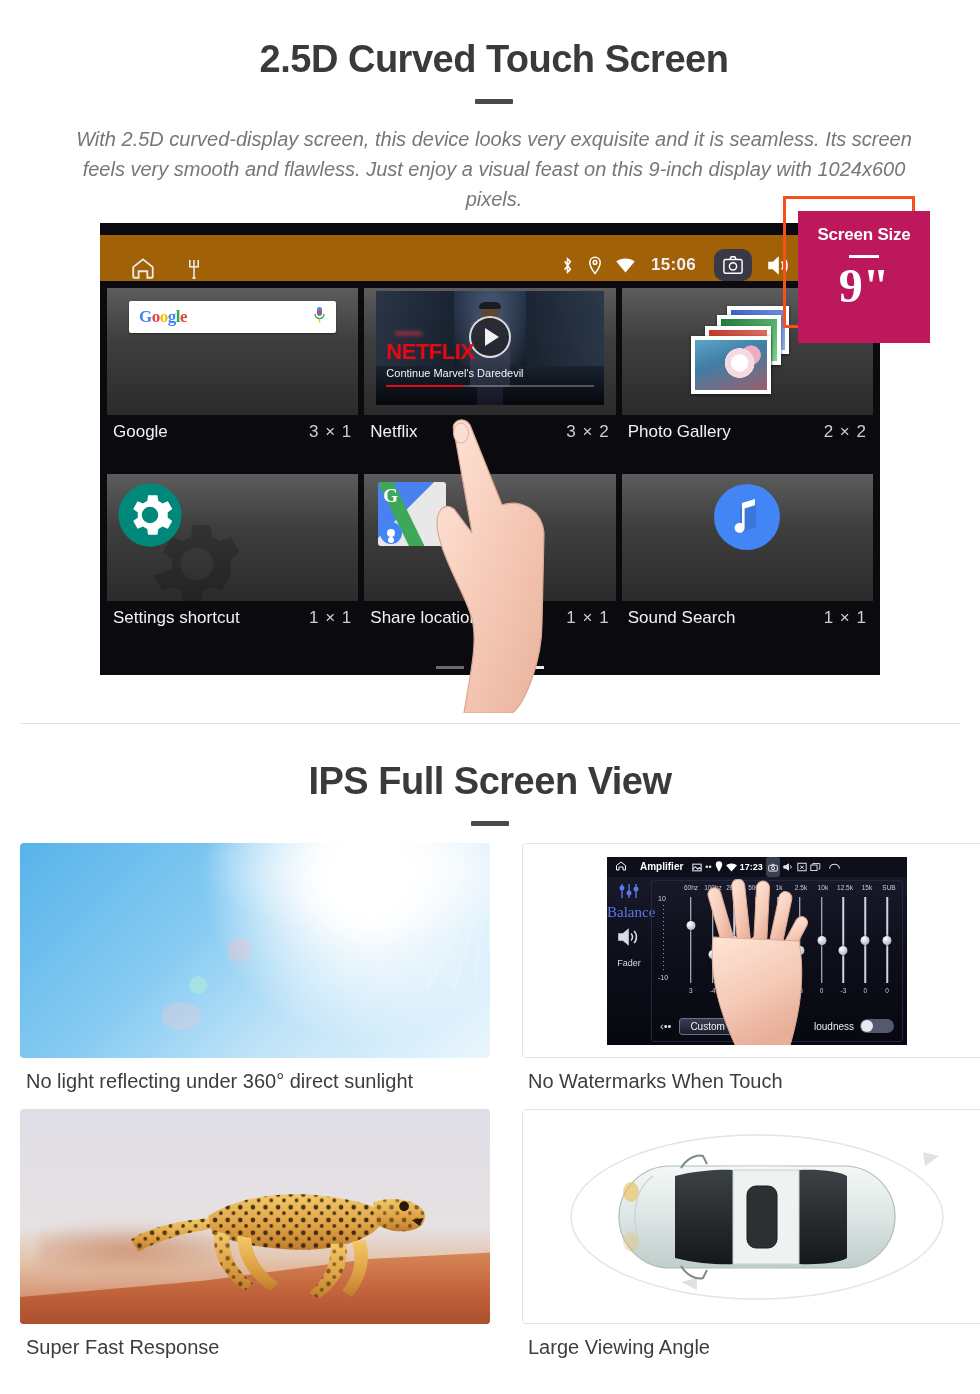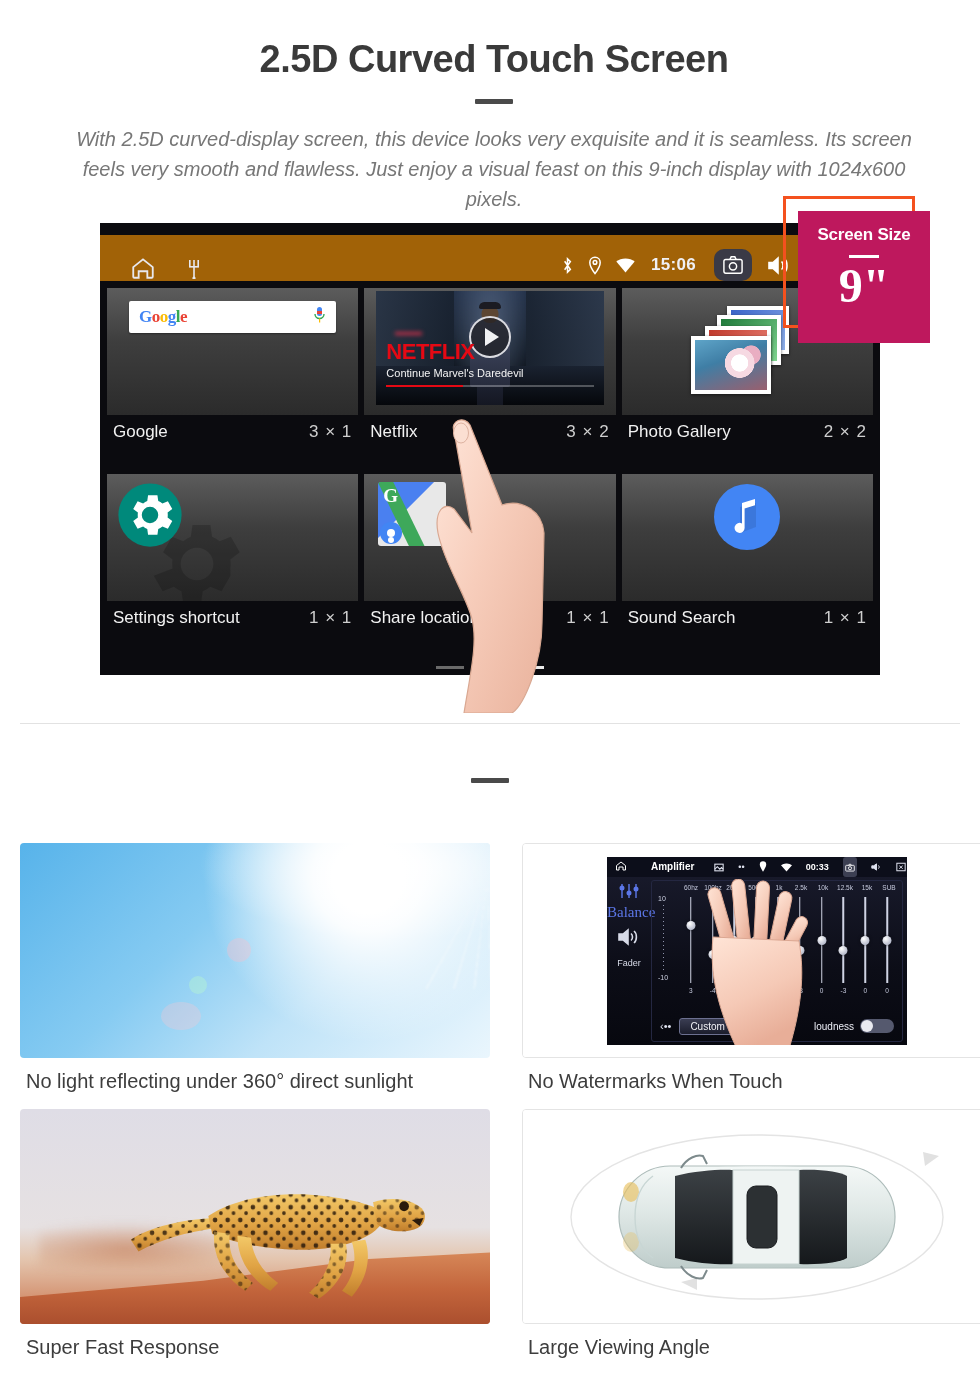--- a/index.html
+++ b/index.html
@@ -199,21 +199,21 @@
         rgba(255,255,255,.45) 36deg 37deg, transparent 37deg 46deg,
         rgba(255,255,255,.5) 46deg 47deg, transparent 47deg 58deg,
         rgba(255,255,255,.4) 58deg 59deg, transparent 59deg 360deg);
      filter: blur(1px); opacity:.85;}
 
   
   .amp-shot { position:absolute; left:0; top:0; width:100%; height:100%;
      background:#fff; display:flex; align-items:center; justify-content:center;}
   .amp { position:relative; width:300px; height:188px;
      background: linear-gradient(180deg,#1a1c2e 0%, #0c0d17 60%, #07080f 100%); overflow:hidden;}
-  .amp-bar { height:20px; background:#0c0e1a; display:flex; align-items:center; gap:14px; padding:0 8px; color:#dfe2ef;}
+  .amp-bar { height:20px; background:#0c0e1a; display:flex; align-items:center; gap:3px; padding:0 8px; color:#dfe2ef;}
   .amp-title { font-size:10px; font-weight:bold; color:#fff; margin-left:10px; margin-right:6px;}
   .amp-time { font-size:9px; font-weight:bold; color:#fff;}
   .amp-hl { background:#3c3f52; border-radius:3px; padding:1px 2px;}
   .amp-body { position:absolute; left:0; top:20px; right:0; bottom:0; display:flex;}
   .amp-side { width:44px; padding:6px 0 0 0; text-align:center; color:#6f7ce0;}
   .amp-side .lbl { font-size:15px; color:#5c77e8; margin-top:1px;font-family:Liberation Serif, serif;}
   .amp-side .lbl2 { font-size:9px; color:#d8dbe8; margin-top:7px;}
   .amp-main { position:relative; flex:1; margin:3px 4px 3px 0; border:1px solid #242741; border-radius:3px;}
   .amp-freqs { display:flex; padding:3px 2px 0 28px; }
   .amp-freqs span { flex:1; text-align:center; font-size:6.5px; color:#c6cadd; }
@@ -475,20 +475,21 @@
   <div class="badge-outline"></div>
   <div class="badge">
     <div class="badge-title">Screen Size</div>
     <div class="badge-rule"></div>
     <div class="badge-val">9"</div>
   </div>
 
   <div class="divider"></div>
 
   <div style="position:absolute;left:0;top:760px;width:980px;">
+    <div class="sec-title">IPS Full Screen View</div>
     <div class="sec-rule"></div>
   </div>
 
   <div class="ips-grid">
 
     <div class="ips-row">
 
       <div class="ips-cell">
         <div class="ips-frame bare">
           <div class="sky"></div>
@@ -521,21 +522,21 @@
                 <span>
                   <svg width="8" height="11" viewBox="0 0 10 13" fill="#fff">
                       <path d="M5 0a4 4 0 0 0-4 4c0 3 4 9 4 9s4-6 4-9a4 4 0 0 0-4-4z"></path>
                     </svg>
                 </span>
                 <span>
                   <svg width="11" height="9" viewBox="0 0 14 10" fill="#fff">
                       <path d="M7 10 0 2.2A10.6 10.6 0 0 1 7 0a10.6 10.6 0 0 1 7 2.2z"></path>
                     </svg>
                 </span>
-                <span class="amp-time">00:33</span>
+                <span class="amp-time">17:23</span>
                 <span class="amp-hl">
                   <svg width="10" height="9" viewBox="0 0 14 12" fill="none" stroke="#fff" stroke-width="1.2">
                     <rect x="1" y="3" width="12" height="8" rx="1"></rect>
                       <circle cx="7" cy="7" r="2.2"></circle>
                       <path d="M5 3l.8-1.5h2.4L9 3"></path>
                     </svg>
                 </span>
                 <span>
                   <svg width="11" height="10" viewBox="0 0 14 12" fill="none" stroke="#dfe2ef" stroke-width="1.2">
                     <path d="M1 4.5h2.5L7 2v8L3.5 7.5H1z" fill="#dfe2ef"></path>

